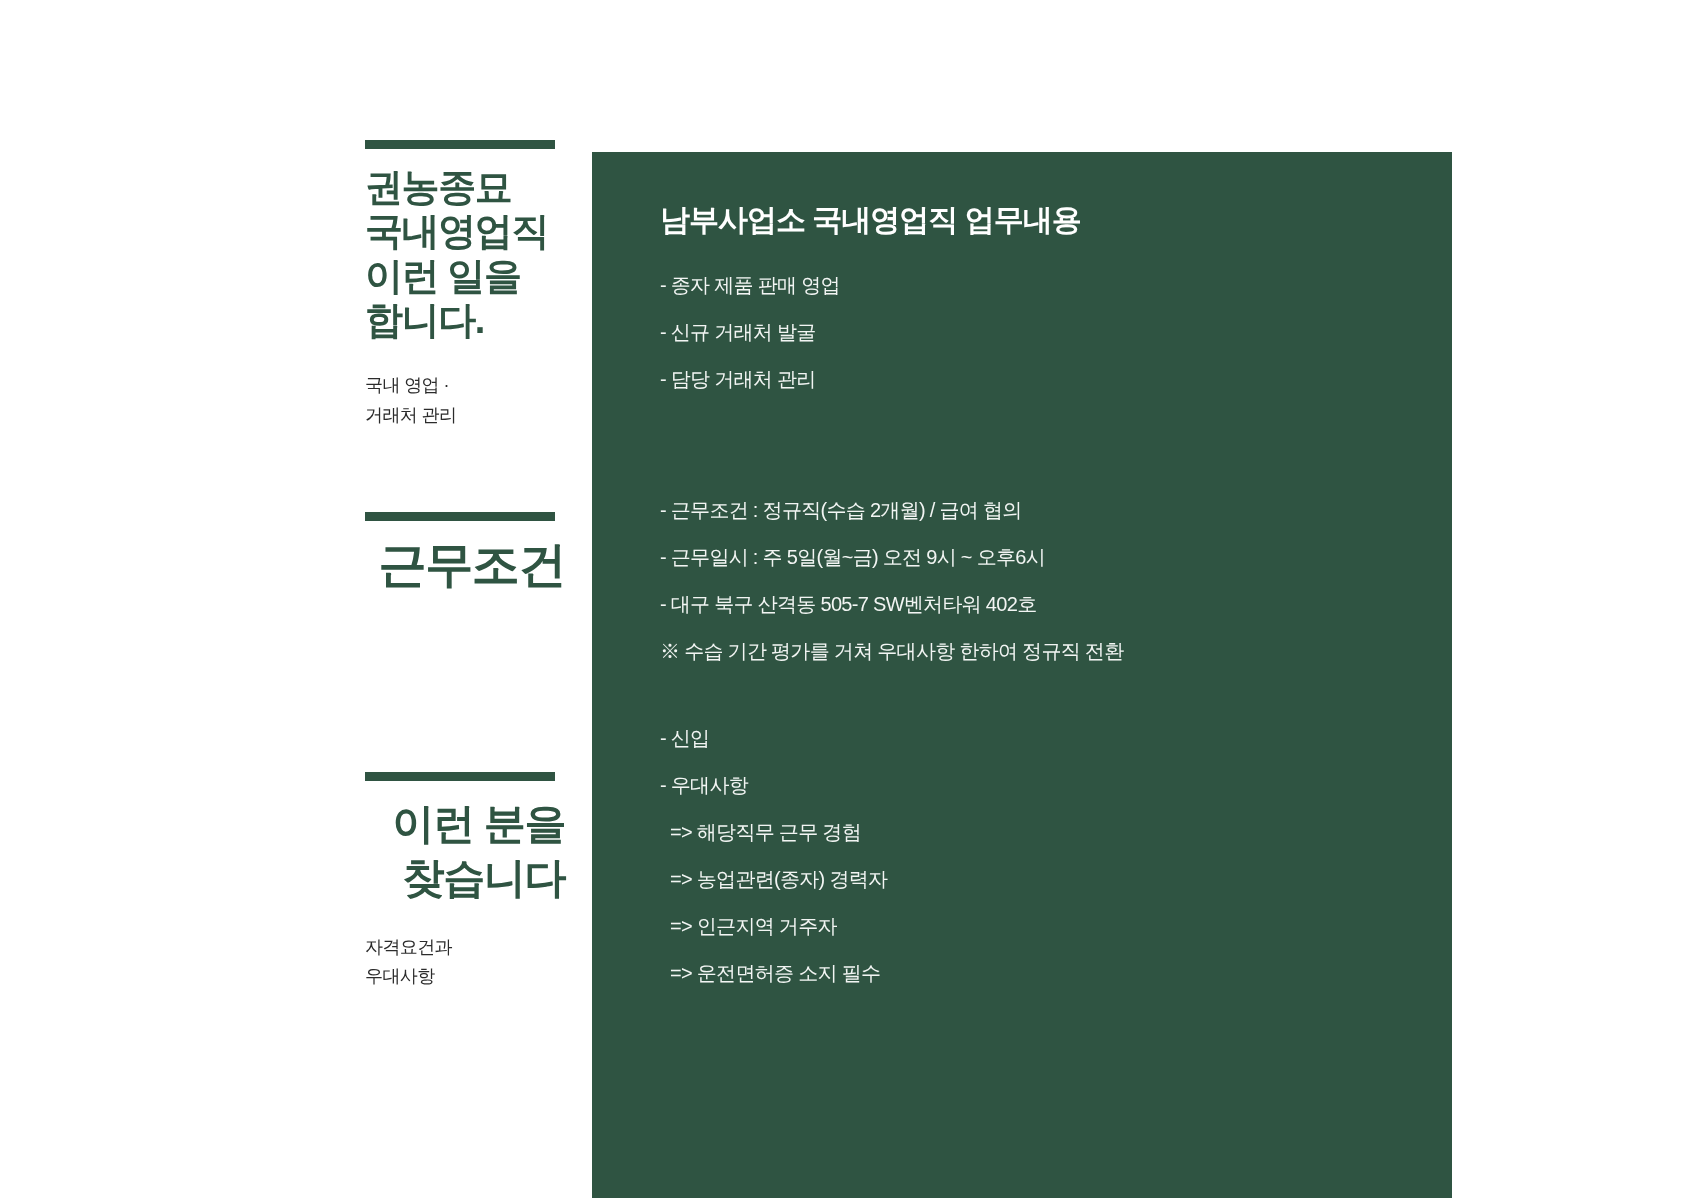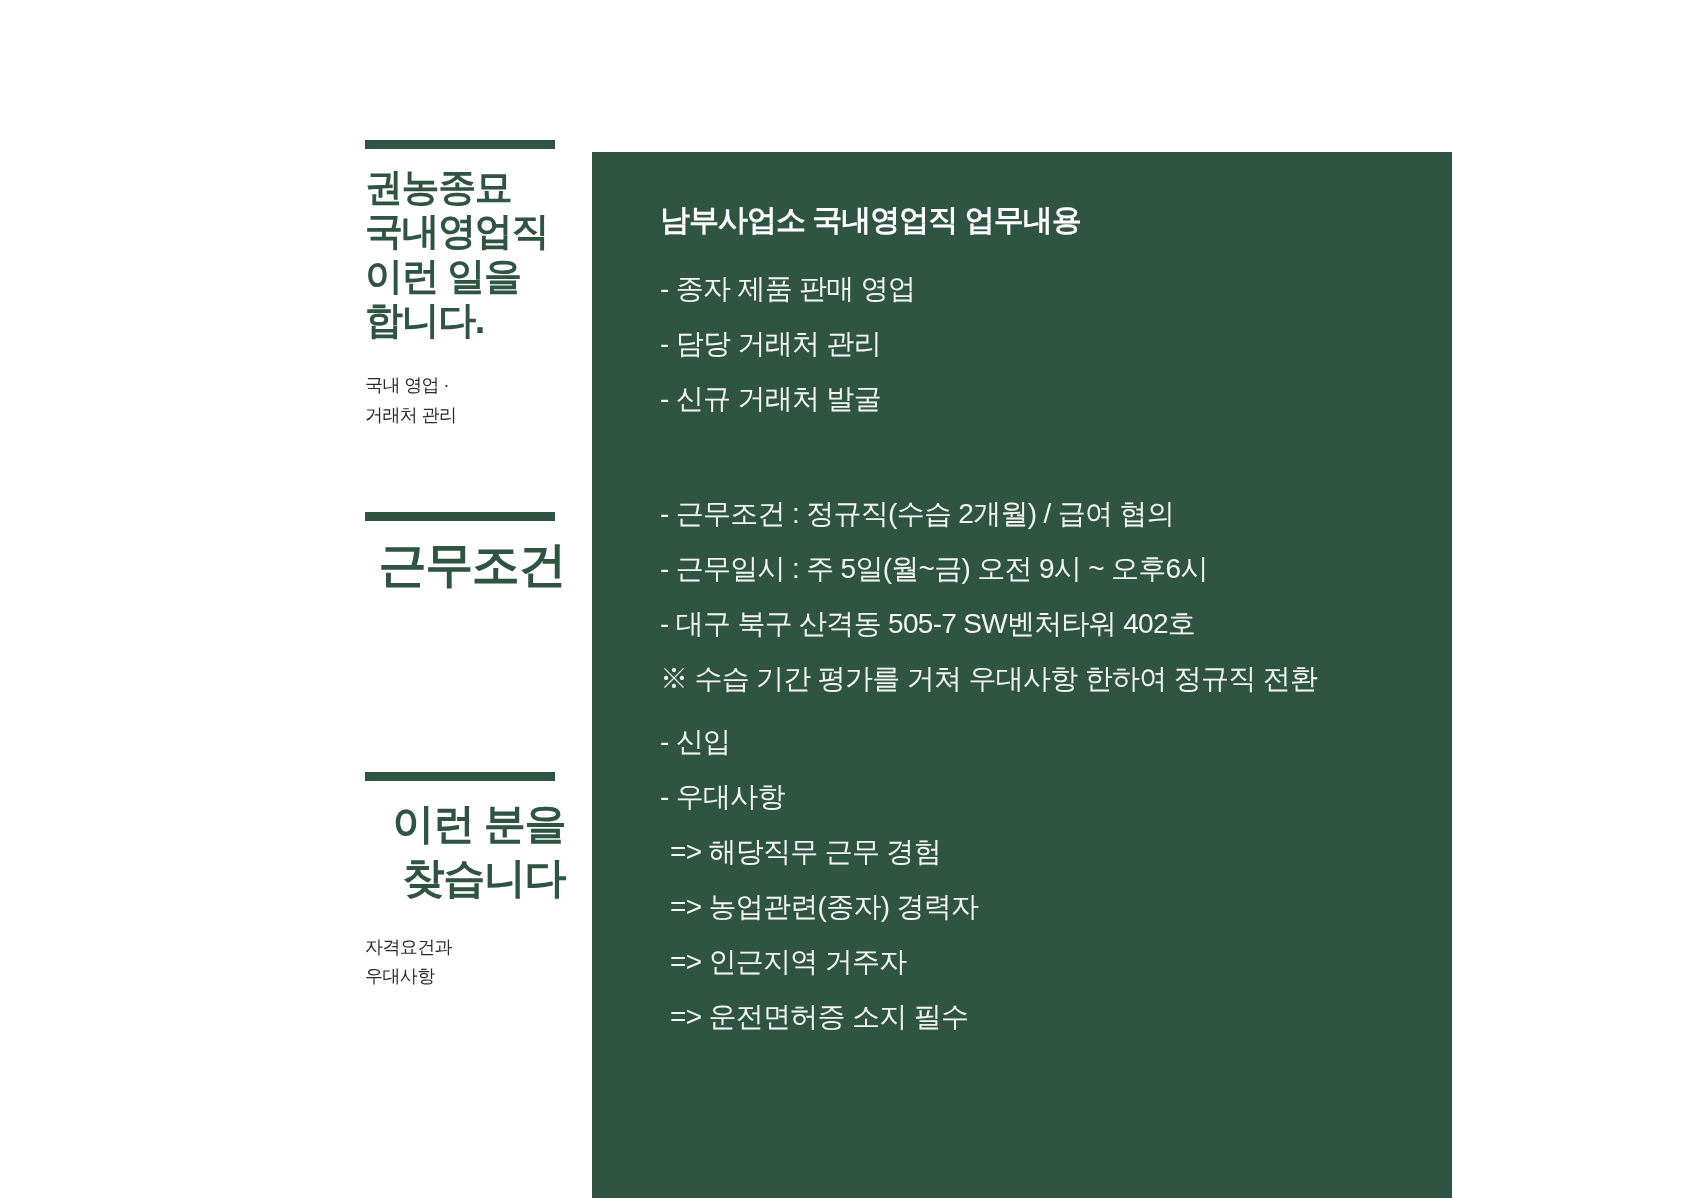--- a/index.html
+++ b/index.html
@@ -92,21 +92,21 @@
   .panel-heading {
     font-size: 30px;
     font-weight: 700;
     letter-spacing: -1px;
     color: #ffffff;
     margin: 0 0 34px 0;
     text-align: center;
   }
 
   .panel-line {
-    font-size: 28px;
+    font-size: 20px;
     line-height: 1.0;
     letter-spacing: -0.7px;
     color: #f2f5f3;
     margin: 0 0 27px 0;
     white-space: nowrap;
     font-weight: 400;
   }
 
   .panel-line.indent { padding-left: 10px; margin-top: 20px; }
 </style>
@@ -135,22 +135,22 @@
       <div class="label-sub">자격요건과<br>우대사항</div>
     </div>
 
   </div>
 
   <div class="content-panel"></div>
 
   <div class="panel-block" id="block-duties">
     <div class="panel-heading">남부사업소 국내영업직 업무내용</div>
     <p class="panel-line">- 종자 제품 판매 영업</p>
+    <p class="panel-line">- 신규 거래처 발굴</p>
     <p class="panel-line">- 담당 거래처 관리</p>
-    <p class="panel-line">- 신규 거래처 발굴</p>
   </div>
 
   <div class="panel-block" id="block-terms">
     <p class="panel-line">- 근무조건 : 정규직(수습 2개월) / 급여 협의</p>
     <p class="panel-line">- 근무일시 : 주 5일(월~금) 오전 9시 ~ 오후6시</p>
     <p class="panel-line">- 대구 북구 산격동 505-7 SW벤처타워 402호</p>
     <p class="panel-line">※ 수습 기간 평가를 거쳐 우대사항 한하여 정규직 전환</p>
   </div>
 
   <div class="panel-block" id="block-profile">

